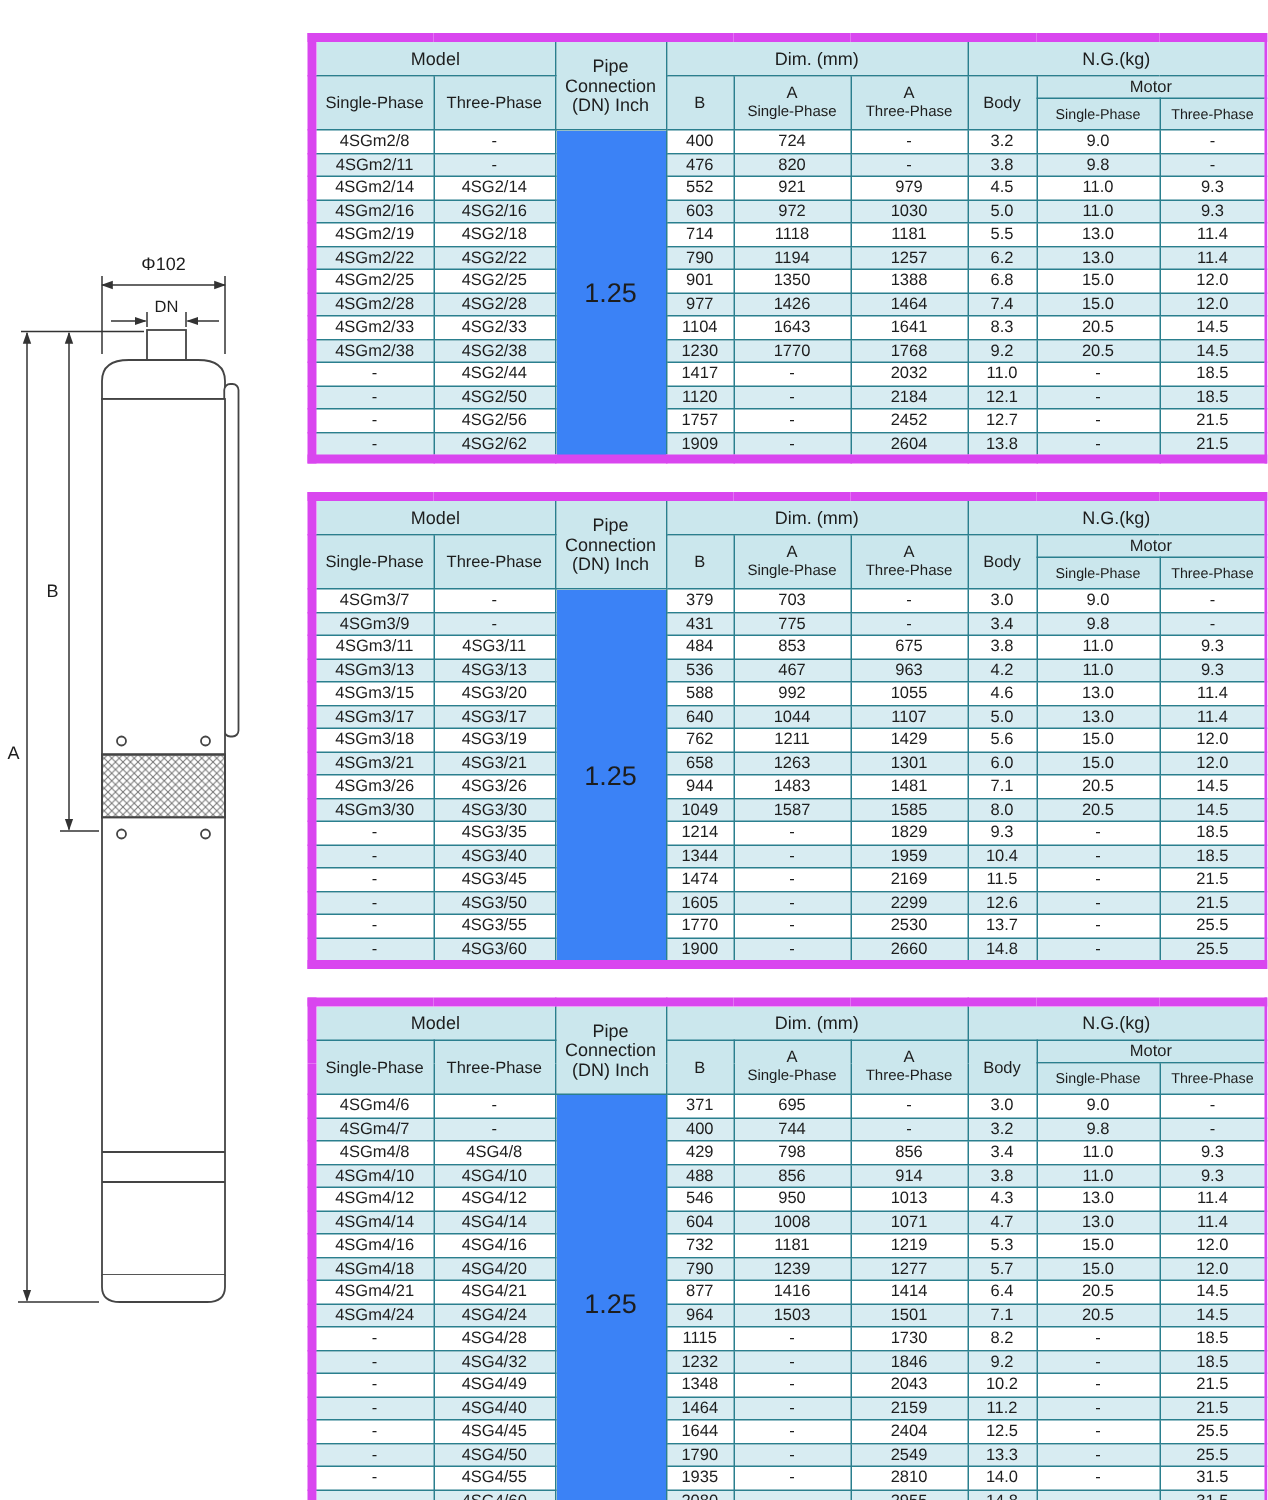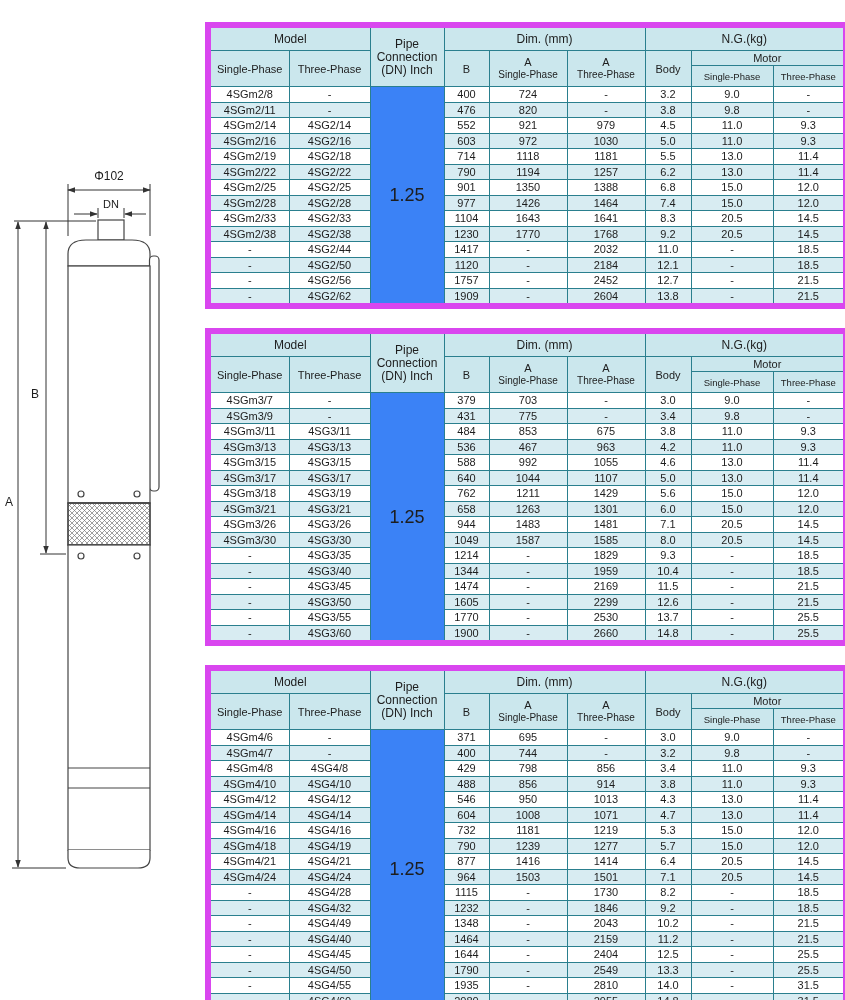--- a/index.html
+++ b/index.html
@@ -388,21 +388,21 @@
             <td>4SG3/13</td>
             <td>536</td>
             <td>467</td>
             <td>963</td>
             <td>4.2</td>
             <td>11.0</td>
             <td>9.3</td>
           </tr>
           <tr>
             <td>4SGm3/15</td>
-            <td>4SG3/15</td>
+            <td>4SG3/20</td>
             <td>588</td>
             <td>992</td>
             <td>1055</td>
             <td>4.6</td>
             <td>13.0</td>
             <td>11.4</td>
           </tr>
           <tr class="alt">
             <td>4SGm3/17</td>
             <td>4SG3/17</td>
@@ -616,21 +616,21 @@
             <td>4SG4/16</td>
             <td>732</td>
             <td>1181</td>
             <td>1219</td>
             <td>5.3</td>
             <td>15.0</td>
             <td>12.0</td>
           </tr>
           <tr class="alt">
             <td>4SGm4/18</td>
-            <td>4SG4/19</td>
+            <td>4SG4/20</td>
             <td>790</td>
             <td>1239</td>
             <td>1277</td>
             <td>5.7</td>
             <td>15.0</td>
             <td>12.0</td>
           </tr>
           <tr>
             <td>4SGm4/21</td>
             <td>4SG4/21</td>

